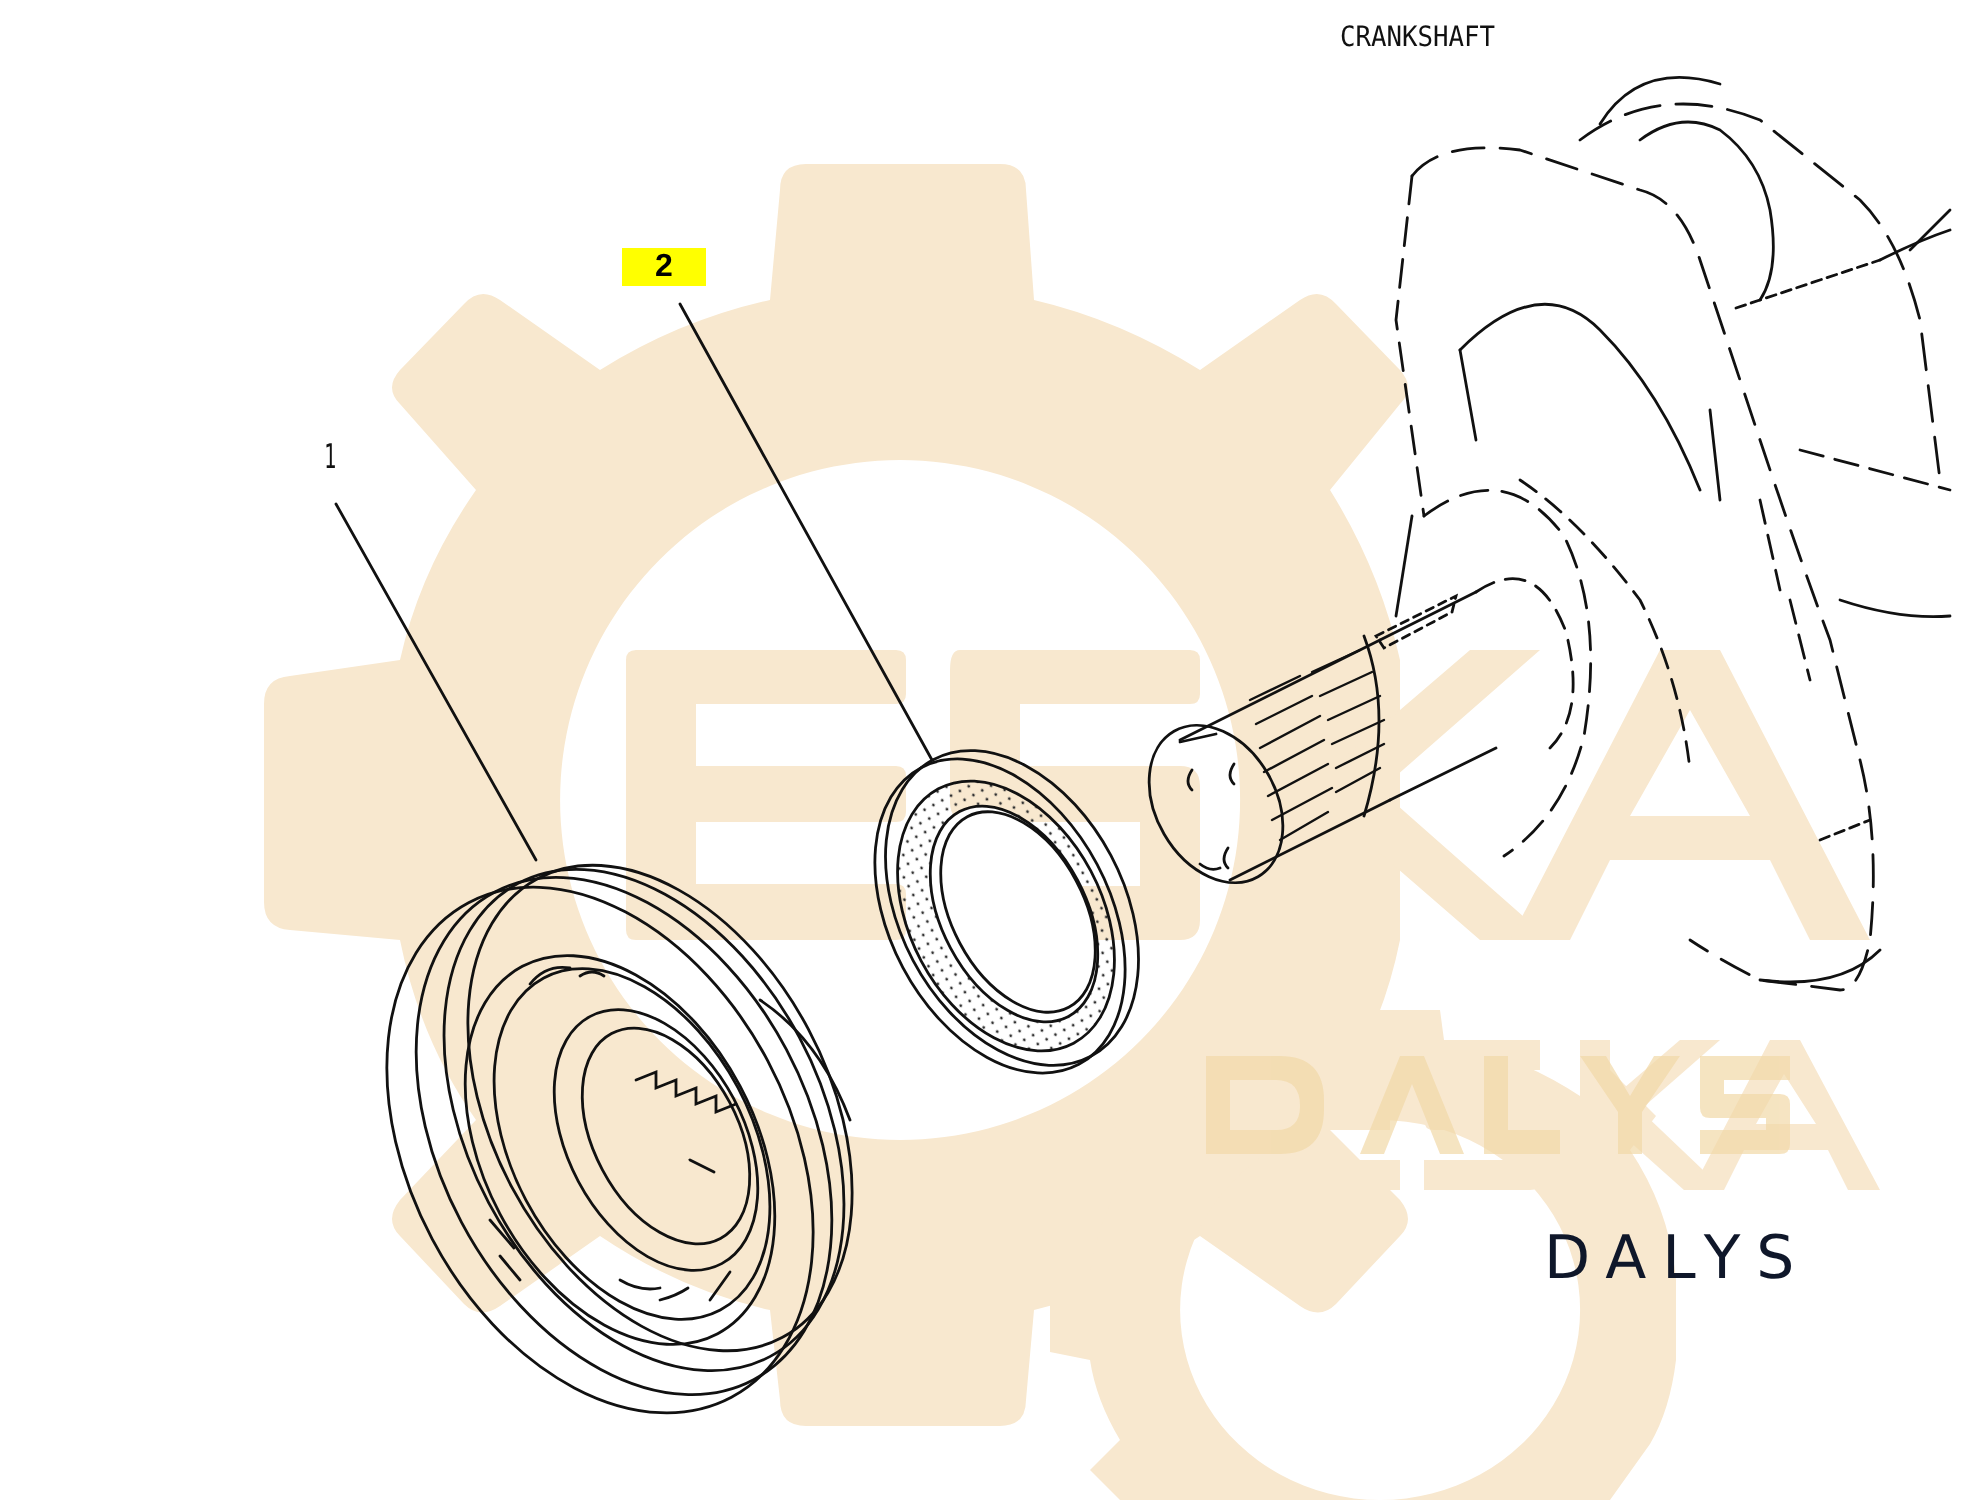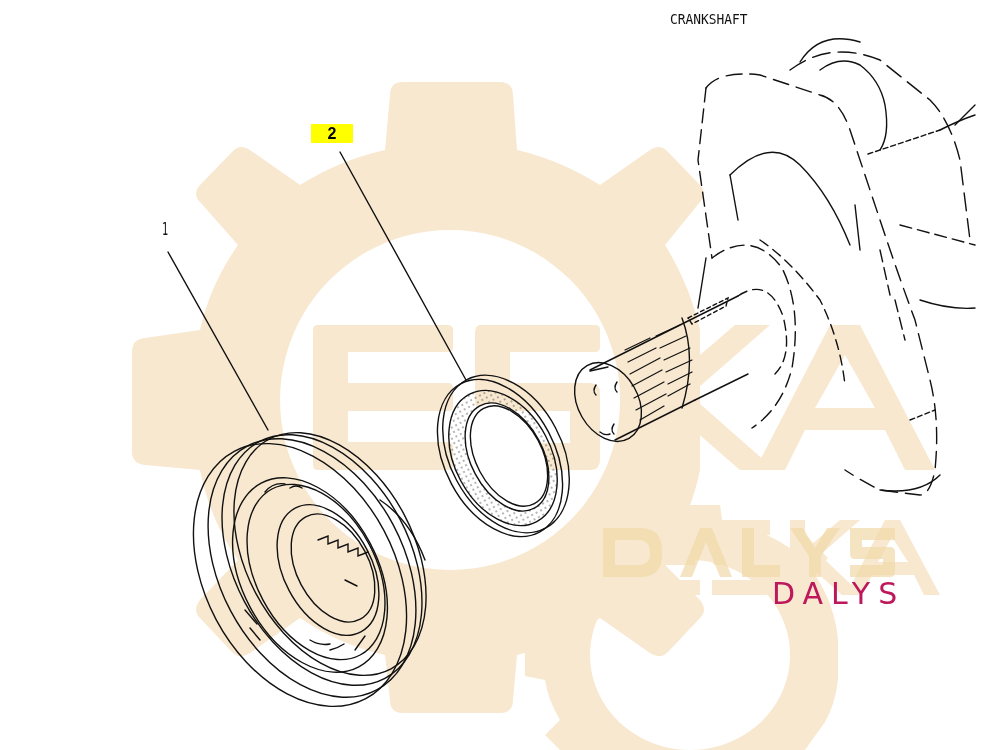--- a/index.html
+++ b/index.html
@@ -15,22 +15,22 @@
     .callout-2 {
       position: absolute; left: 311px; top: 124px; width: 42px; height: 19px;
       background: #ffff00; color: #000; font-weight: bold; font-size: 16px;
       font-family: "Liberation Sans", sans-serif; text-align: center; line-height: 20px;
     }
     .callout-1 {
       position: absolute; left: 160px; top: 219px; font-family: "DejaVu Sans Mono", monospace;
       font-size: 17px; color: #111; transform: scaleX(0.6);
     }
     .wm-dalys {
-      position: absolute; left: 772px; top: 576px; font-family: "DejaVu Sans", sans-serif;
-      font-size: 30px; letter-spacing: 8px; color: #be185d;
+      position: absolute; left: 772px; top: 612px; font-family: "DejaVu Sans", sans-serif;
+      font-size: 30px; letter-spacing: 8px; color: #0f172a;
     }
   </style>
 </head>
 <body>
 
 <div class="canvas">
 
   <svg class="watermark" viewBox="0 0 981 750" xmlns="http://www.w3.org/2000/svg">
     <g fill="#f8e8cf">
 

